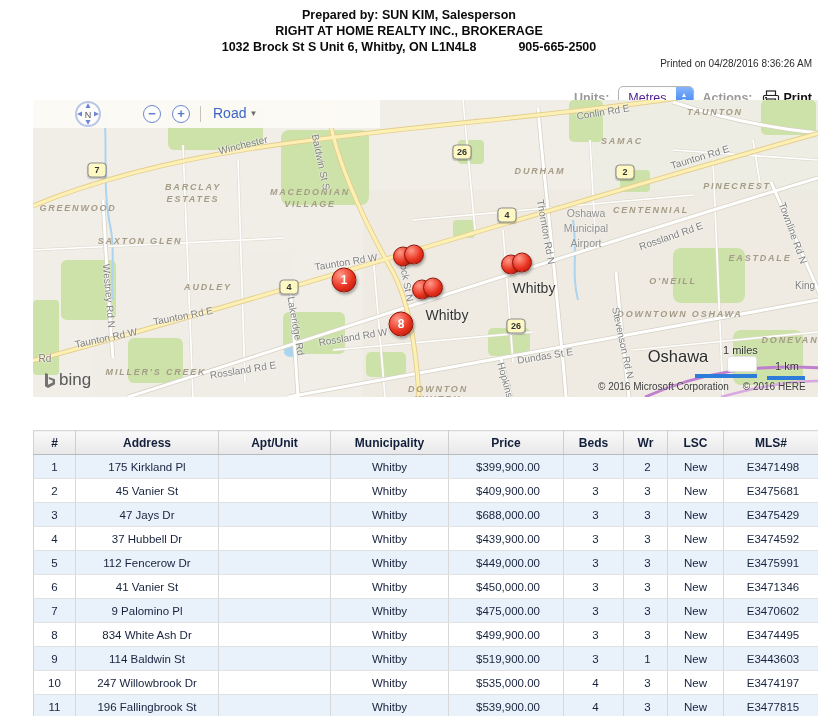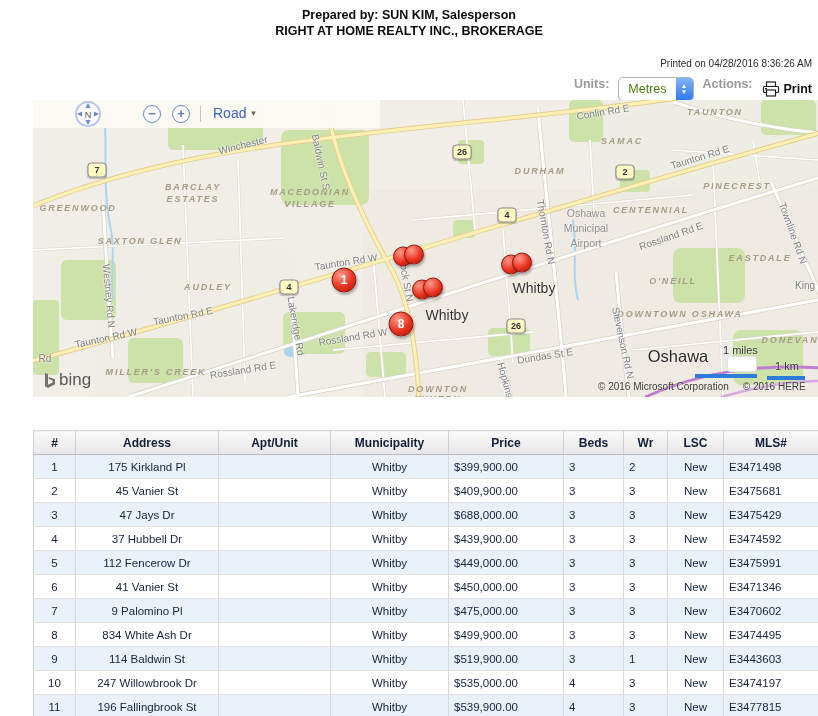--- a/index.html
+++ b/index.html
@@ -4,25 +4,25 @@
 <style>
   html,body{margin:0;padding:0;background:#fff;}
   .page{position:relative;width:818px;height:716px;background:#fff;overflow:hidden;
         font-family:"Liberation Sans",sans-serif;color:#111;}
   
   .hdr-line{position:absolute;left:0;right:0;text-align:center;font-weight:bold;font-size:12.5px;color:#0b0b0b;}
   .hdr1{top:8px;} .hdr2{top:24px;} .hdr3{top:40px;}
   .hdr3 .gap{display:inline-block;width:42px;}
   .printed{position:absolute;top:58px;right:6px;font-size:10px;color:#2b2b2b;}
   
-  .toolbar{position:absolute;top:77px;right:6px;display:flex;gap:9px;font-size:12.5px;}
+  .toolbar{position:absolute;top:86px;right:6px;display:flex;align-items:center;gap:9px;font-size:12.5px;}
   .tb-label{color:#9a9a9a;font-weight:bold;}
   .sel{display:inline-flex;align-items:center;height:22px;border:1px solid #b4b4b4;border-radius:5px;
        background:#fff;box-shadow:0 1px 1px rgba(0,0,0,.12);overflow:hidden;cursor:default;}
-  .sel .val{padding:0 9px;font-size:12.5px;color:#4d7c0f;}
+  .sel .val{padding:0 9px;font-size:12.5px;color:#4c1d95;}
   .sel .stepper{width:17px;height:22px;background:linear-gradient(#85b4fb,#2e79ef);
        display:flex;flex-direction:column;align-items:center;justify-content:center;color:#fff;}
   .sel .stepper span{font-size:6.5px;line-height:6px;}
   .print-btn{display:inline-flex;align-items:center;gap:4px;font-weight:bold;color:#111;}
   
   .map{position:absolute;left:33px;top:100px;width:785px;height:297px;overflow:hidden;background:#f1eee8;}
   .layer{position:absolute;left:0;top:0;width:100%;height:100%;}
   .ml{position:absolute;transform:translate(-50%,-50%);white-space:nowrap;}
   .ml.area{font-size:9px;font-weight:bold;font-style:italic;letter-spacing:1.8px;color:#a59c87;}
   .ml.road{font-size:10px;color:#7e7e7e;text-shadow:0 0 2px #fff,0 0 2px #fff;}
@@ -66,29 +66,32 @@
   .results{position:absolute;left:0;top:403px;width:818px;height:27px;background:#3a3d5a;color:#fff;
         font-weight:bold;font-size:12.5px;line-height:27px;padding-left:46px;box-sizing:border-box;}
   
   .tbl{position:absolute;left:33px;top:430px;width:785px;border-collapse:collapse;table-layout:fixed;
        font-size:11.5px;color:#16233e;border-left:1px solid #d2d2d2;}
   .tbl th{height:21px;background:linear-gradient(#f9f9f9,#e8e8ea);border-right:1px solid #cfcfcf;
        border-bottom:1px solid #b9b9b9;border-top:1px solid #d8d8d8;font-weight:bold;font-size:12px;color:#121f3a;}
   .tbl td{height:21px;border-right:1px solid #d8d8d8;border-bottom:1px solid #e1e1e1;
        overflow:hidden;white-space:nowrap;}
   .tbl tbody tr:nth-child(odd){background:#e9f1fa;}
-  .tbl td.al{text-align:left;padding-left:5px;} .tbl td.ac{text-align:center;}
+  .tbl td.al{text-align:center;padding-left:5px;} .tbl td.ac{text-align:center;}
 </style>
 </head>
 <body>
 
 <div class="page">
 
   <div class="hdr-line hdr1">Prepared by: SUN KIM, Salesperson</div>
   <div class="hdr-line hdr2">RIGHT AT HOME REALTY INC., BROKERAGE</div>
+  <div class="hdr-line hdr3">
+    <span>1032 Brock St S Unit 6, Whitby, ON L1N4L8</span><span class="gap"></span><span>905-665-2500</span>
+  </div>
   <div class="printed">Printed on 04/28/2016 8:36:26 AM</div>
 
   <div class="toolbar">
     <span class="tb-label">Units:</span>
     <span class="sel">
       <span class="val">Metres</span>
       <span class="stepper">
           <span>▲</span>
           <span>▼</span>
         </span>

